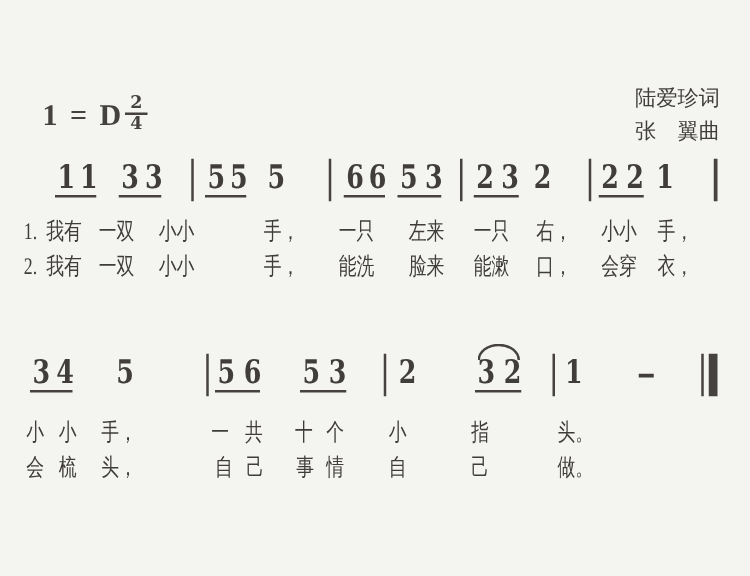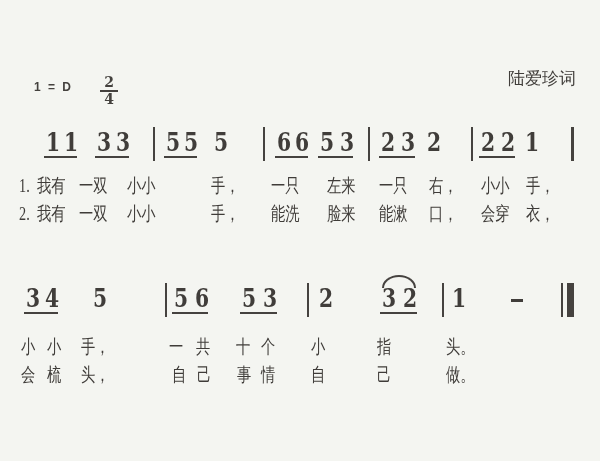--- a/index.html
+++ b/index.html
@@ -14,22 +14,22 @@
     background:#f4f5f1; color:#44413e;
   }
   .title {
     position:absolute; left:0; right:0; top:24px;
     text-align:center;
     font-size:30px; font-weight:bold; letter-spacing:2px;
     color:#4a4542;
   }
   .keysig {
     position:absolute; left:34px; top:80px;
-    font-size:12px; font-weight:bold;
-    font-family:Liberation Sans, sans-serif;
+    font-size:24px; font-weight:bold;
+    font-family:Liberation Serif, serif;
     letter-spacing:2px;
   }
   .meter {
     position:absolute; left:100px; top:75px; width:18px;
     text-align:center;
     font-family:"DejaVu Serif", serif;
     font-size:14px; font-weight:bold; line-height:15px;
   }
   .meter-num { border-bottom:2px solid #44413e; }
   .credits {
@@ -72,20 +72,21 @@
     <span>1 = D</span>
   </div>
 
   <div class="meter">
     <div class="meter-num">2</div>
     <div class="meter-den">4</div>
   </div>
 
   <div class="credits">
     <div>陆爱珍词</div>
+    <div>张　翼曲</div>
   </div>
 
   <div id="score">
       <div class="note" style="left: 46px; top: 132px;">1</div>
       <div class="note" style="left: 64px; top: 132px;">1</div>
       <div class="note" style="left: 97px; top: 132px;">3</div>
       <div class="note" style="left: 116px; top: 132px;">3</div>
       <div class="note" style="left: 166px; top: 132px;">5</div>
       <div class="note" style="left: 184px; top: 132px;">5</div>
       <div class="note" style="left: 214px; top: 132px;">5</div>

